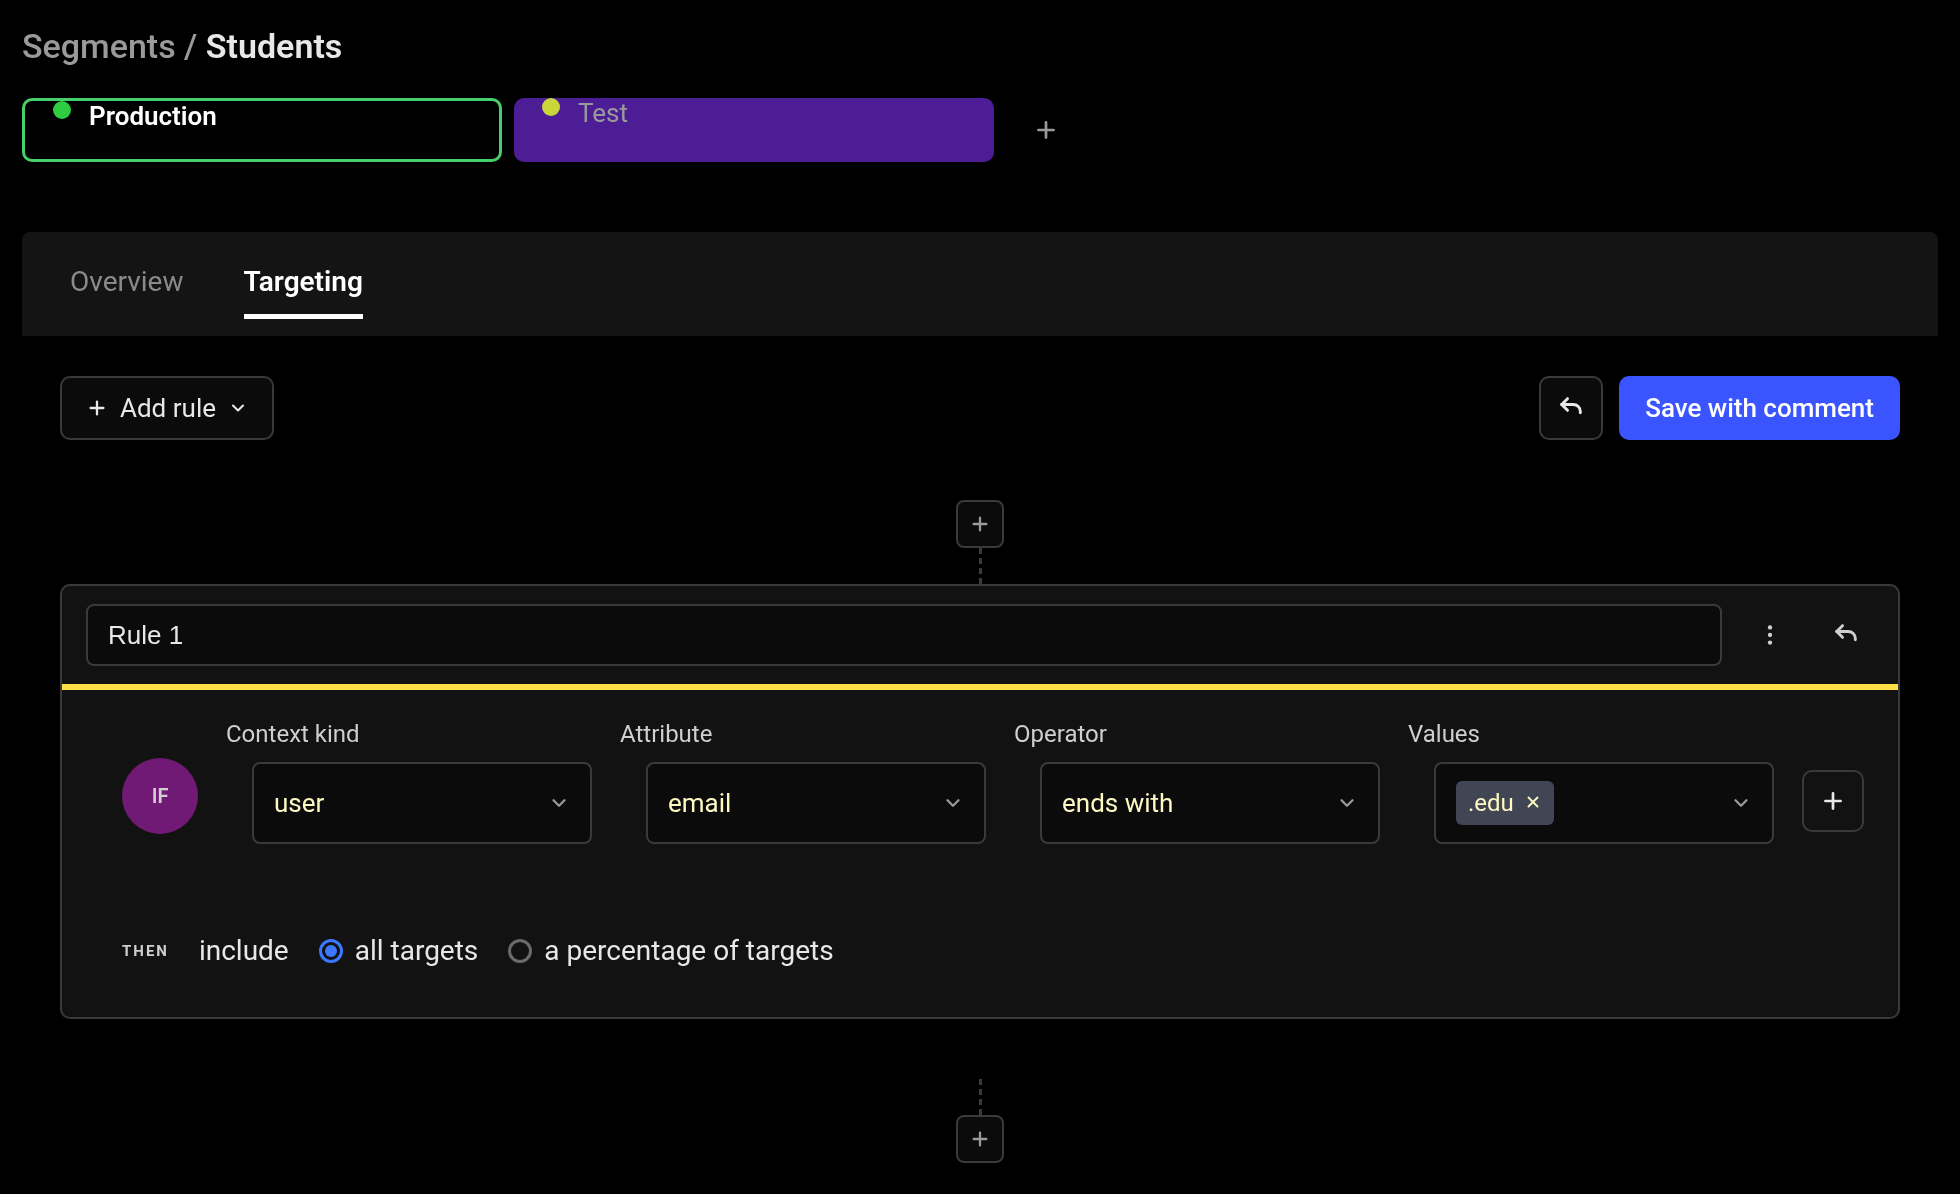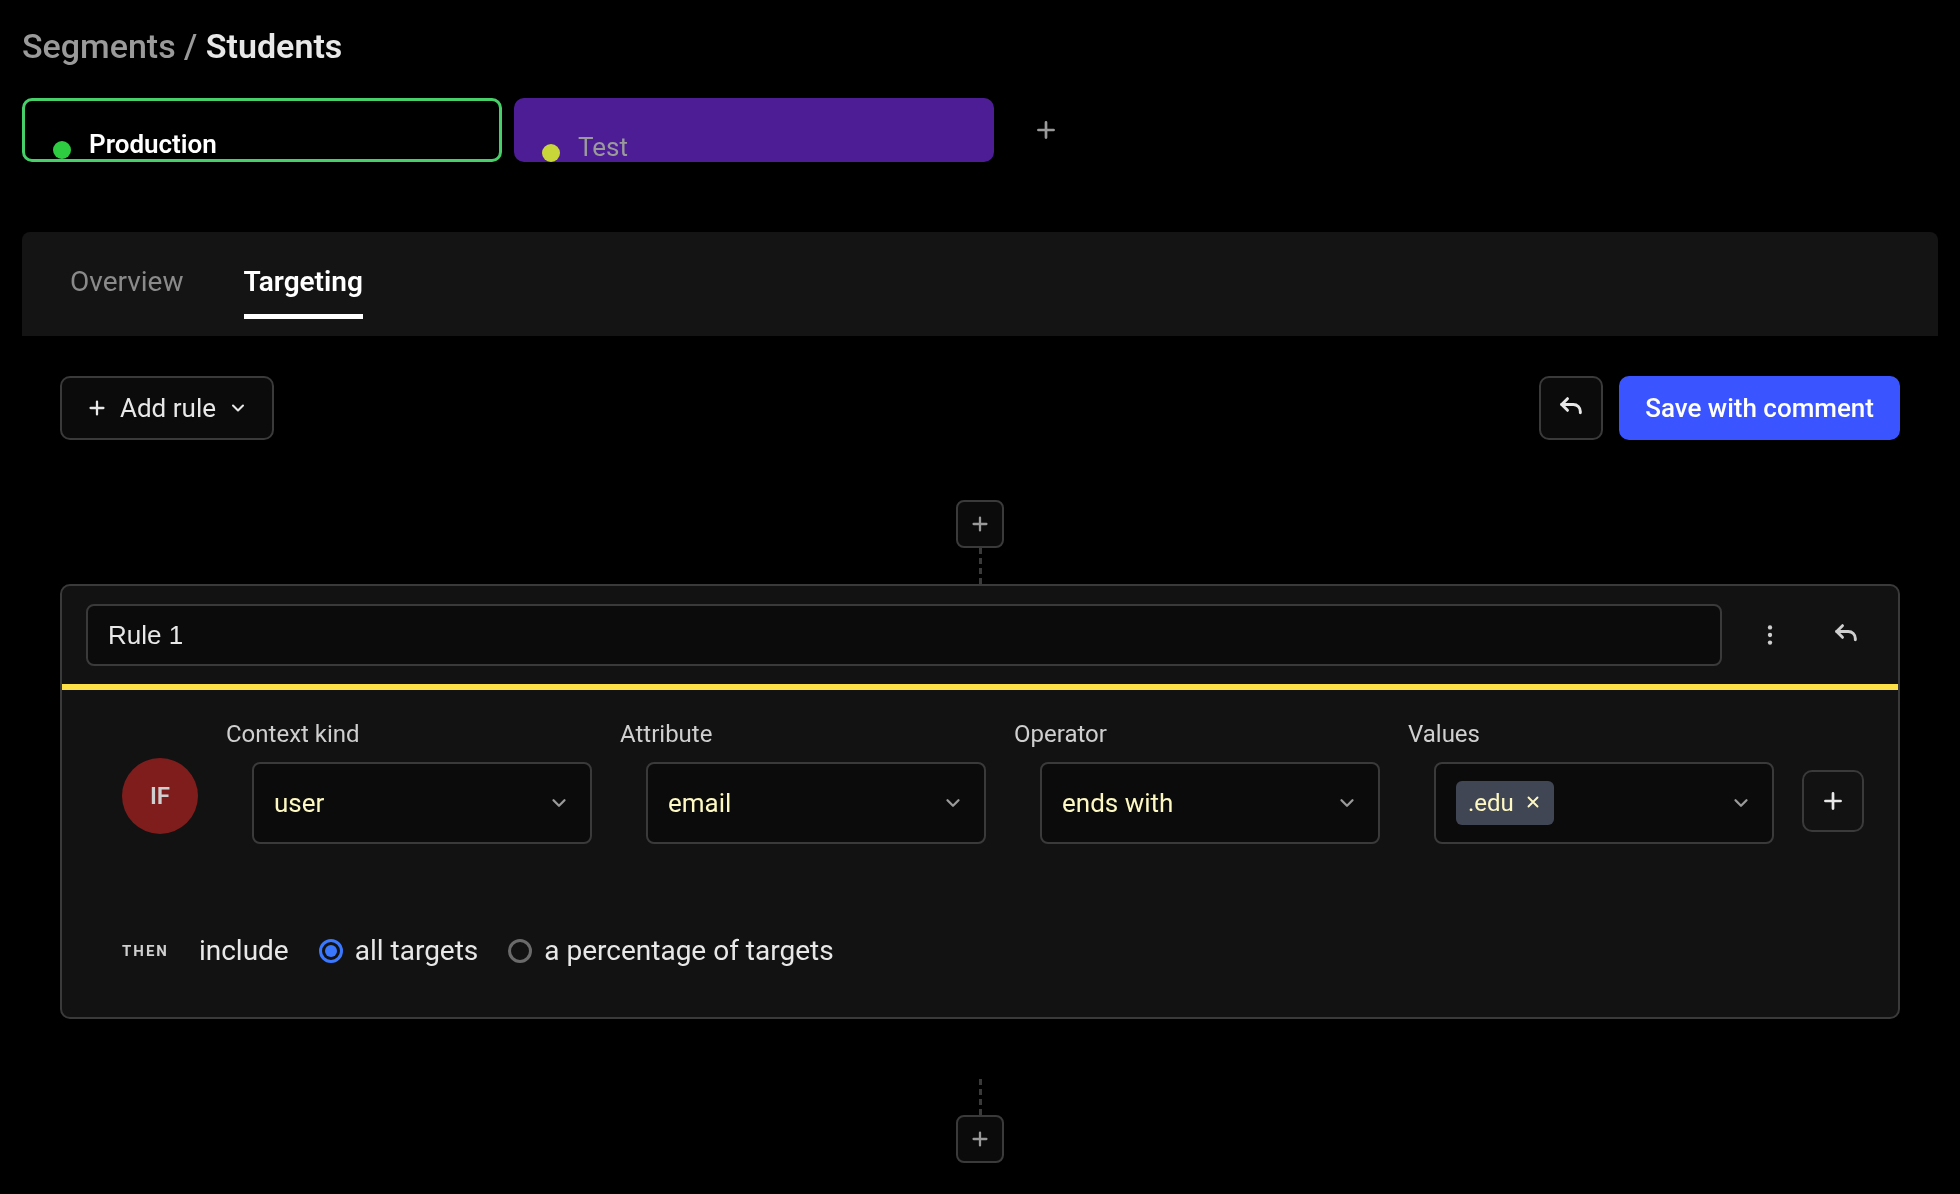--- a/index.html
+++ b/index.html
@@ -24,21 +24,21 @@
 
   
   .env-row {
     display: flex;
     align-items: center;
     gap: 12px;
     padding: 22px 22px 10px 22px;
   }
   .env-tab {
     display: flex;
-    align-items: flex-end;
+    align-items: flex-start;
     gap: 18px;
     height: 64px;
     padding: 0 28px;
     min-width: 480px;
     border-radius: 10px;
     font-size: 26px;
     cursor: pointer;
   }
   .env-tab.active {
     border: 3px solid #47d06a;
@@ -144,23 +144,23 @@
     color:#cfcfcf; cursor:pointer; border-radius:8px;
   }
 
   .rule-body { padding: 30px 60px 50px 60px; }
 
   .if-row {
     display:flex; align-items:flex-end; gap:28px;
   }
   .pill {
     width:76px; height:76px; border-radius:50%;
-    background:#7f1d1d; color:#cfcfcf;
+    background:#701a75; color:#cfcfcf;
     display:flex; align-items:center; justify-content:center;
-    font-size:24px; font-weight:600;
+    font-size:20px; font-weight:600;
     align-self:center; margin-top:28px;
     flex-shrink:0;
   }
   .field { display:flex; flex-direction:column; gap:14px; }
   .field-label { font-size:24px; color:#cfcfcf; }
   .select {
     height:82px; border:2px solid #3a3a3a; border-radius:8px;
     background:#0b0b0b; color:#fef9c3;
     display:flex; align-items:center; justify-content:space-between;
     padding:0 20px; font-size:26px; cursor:pointer;margin-left:26px;

